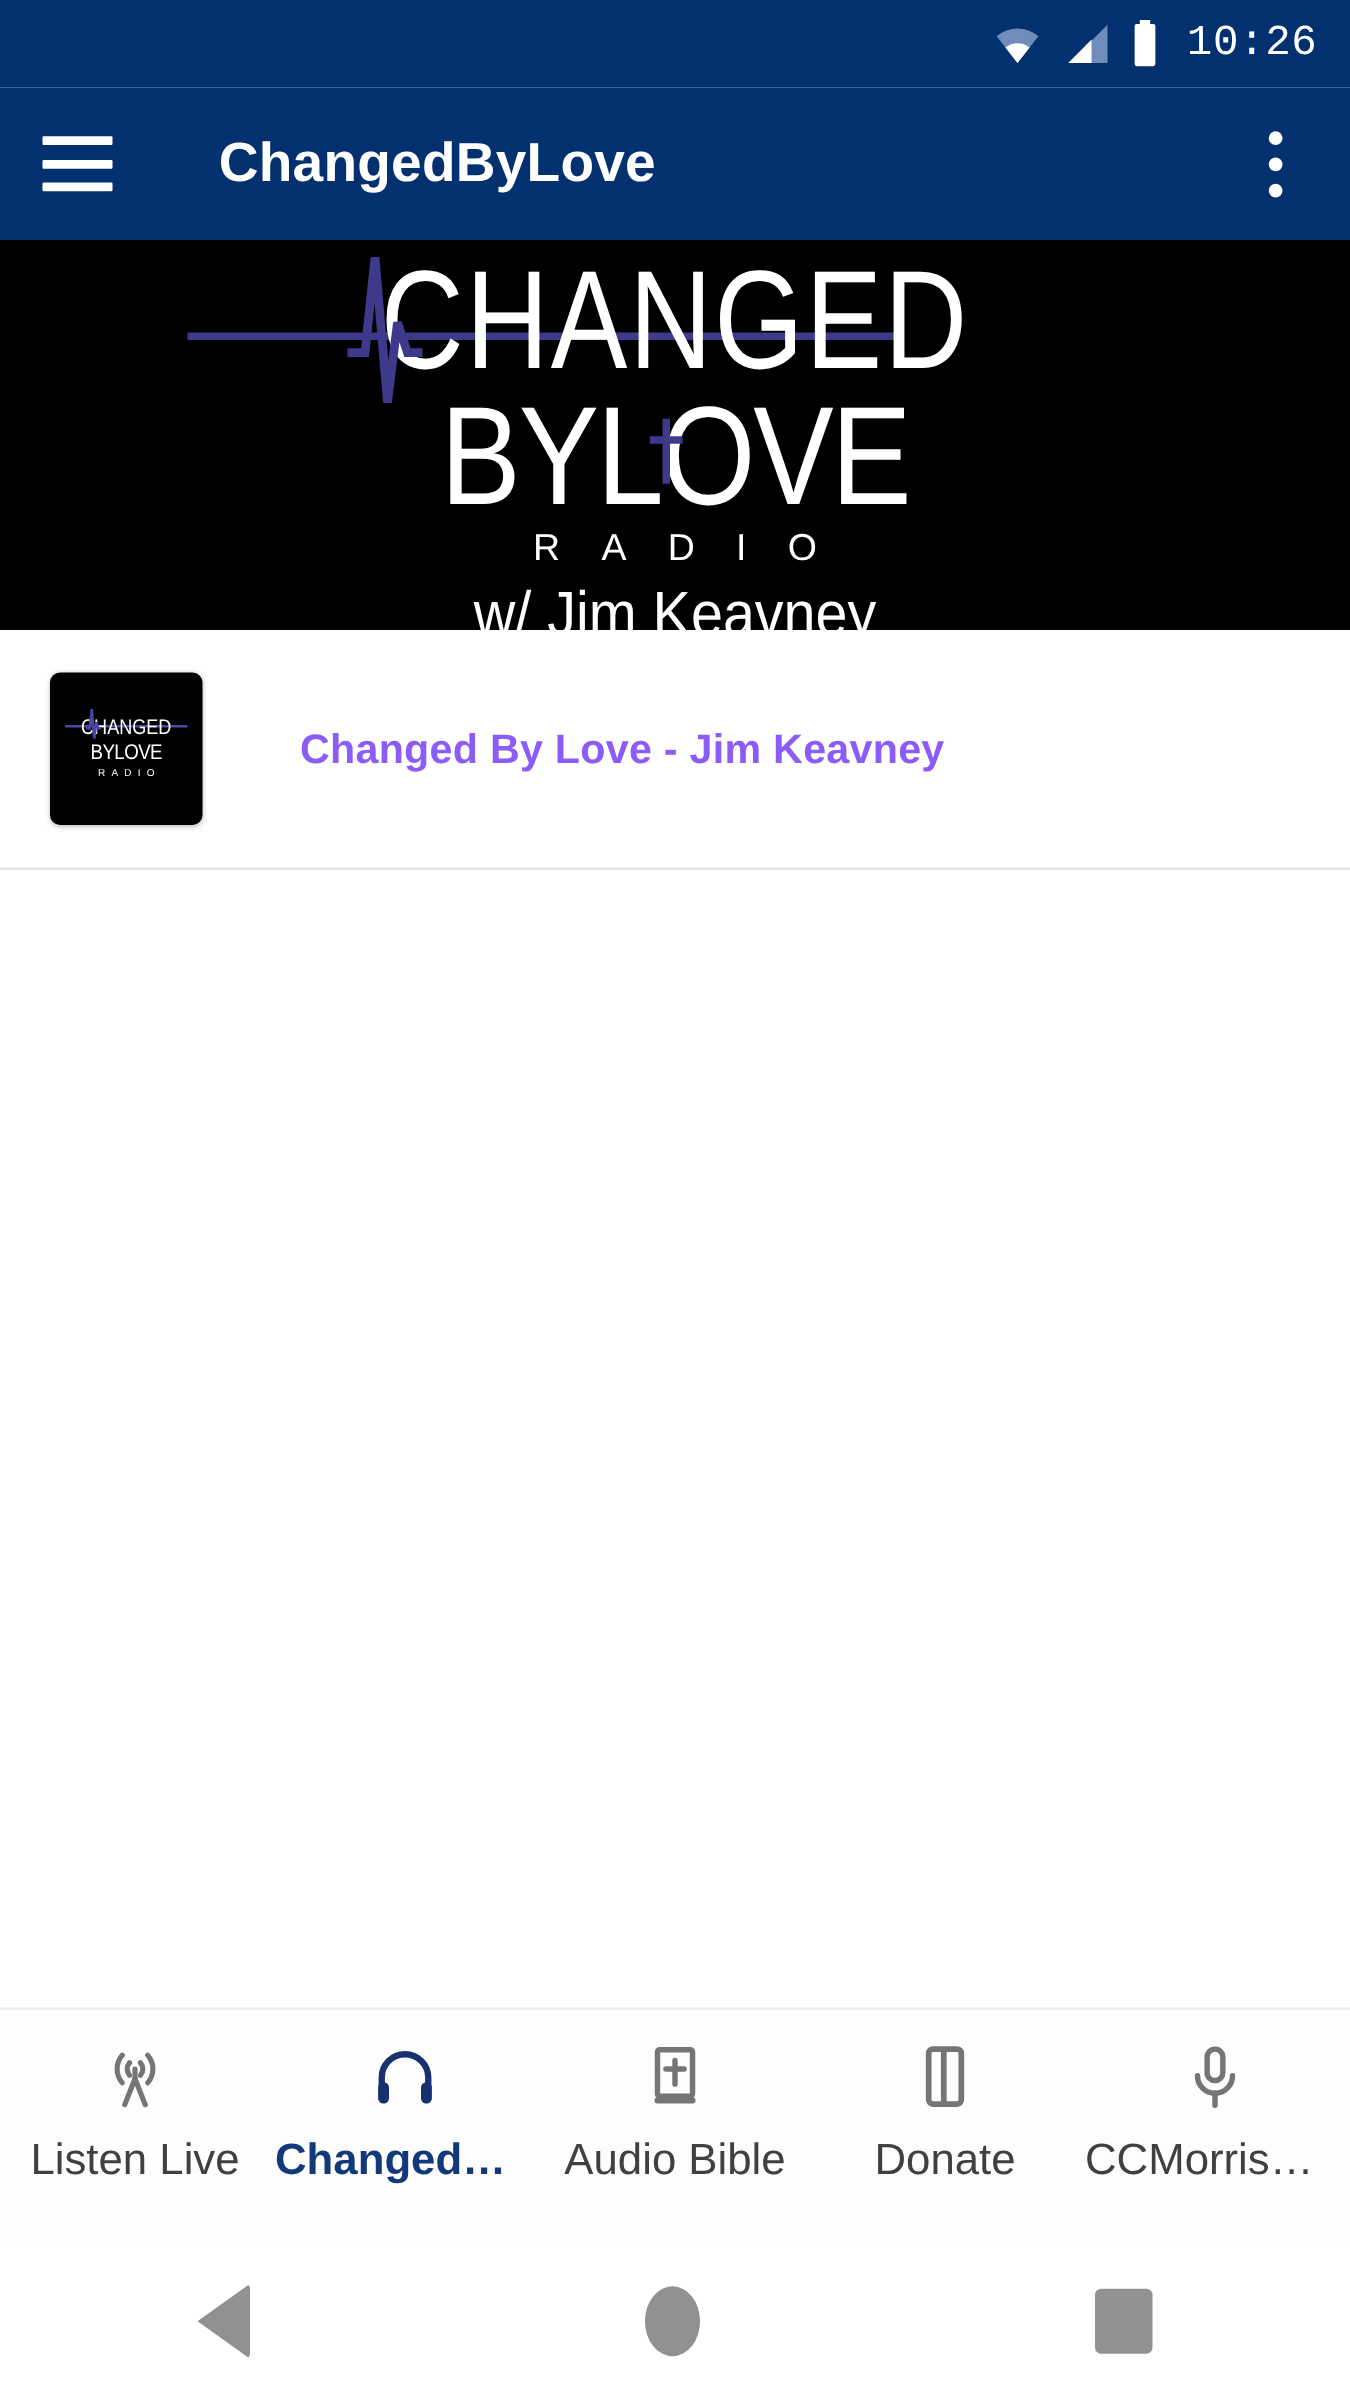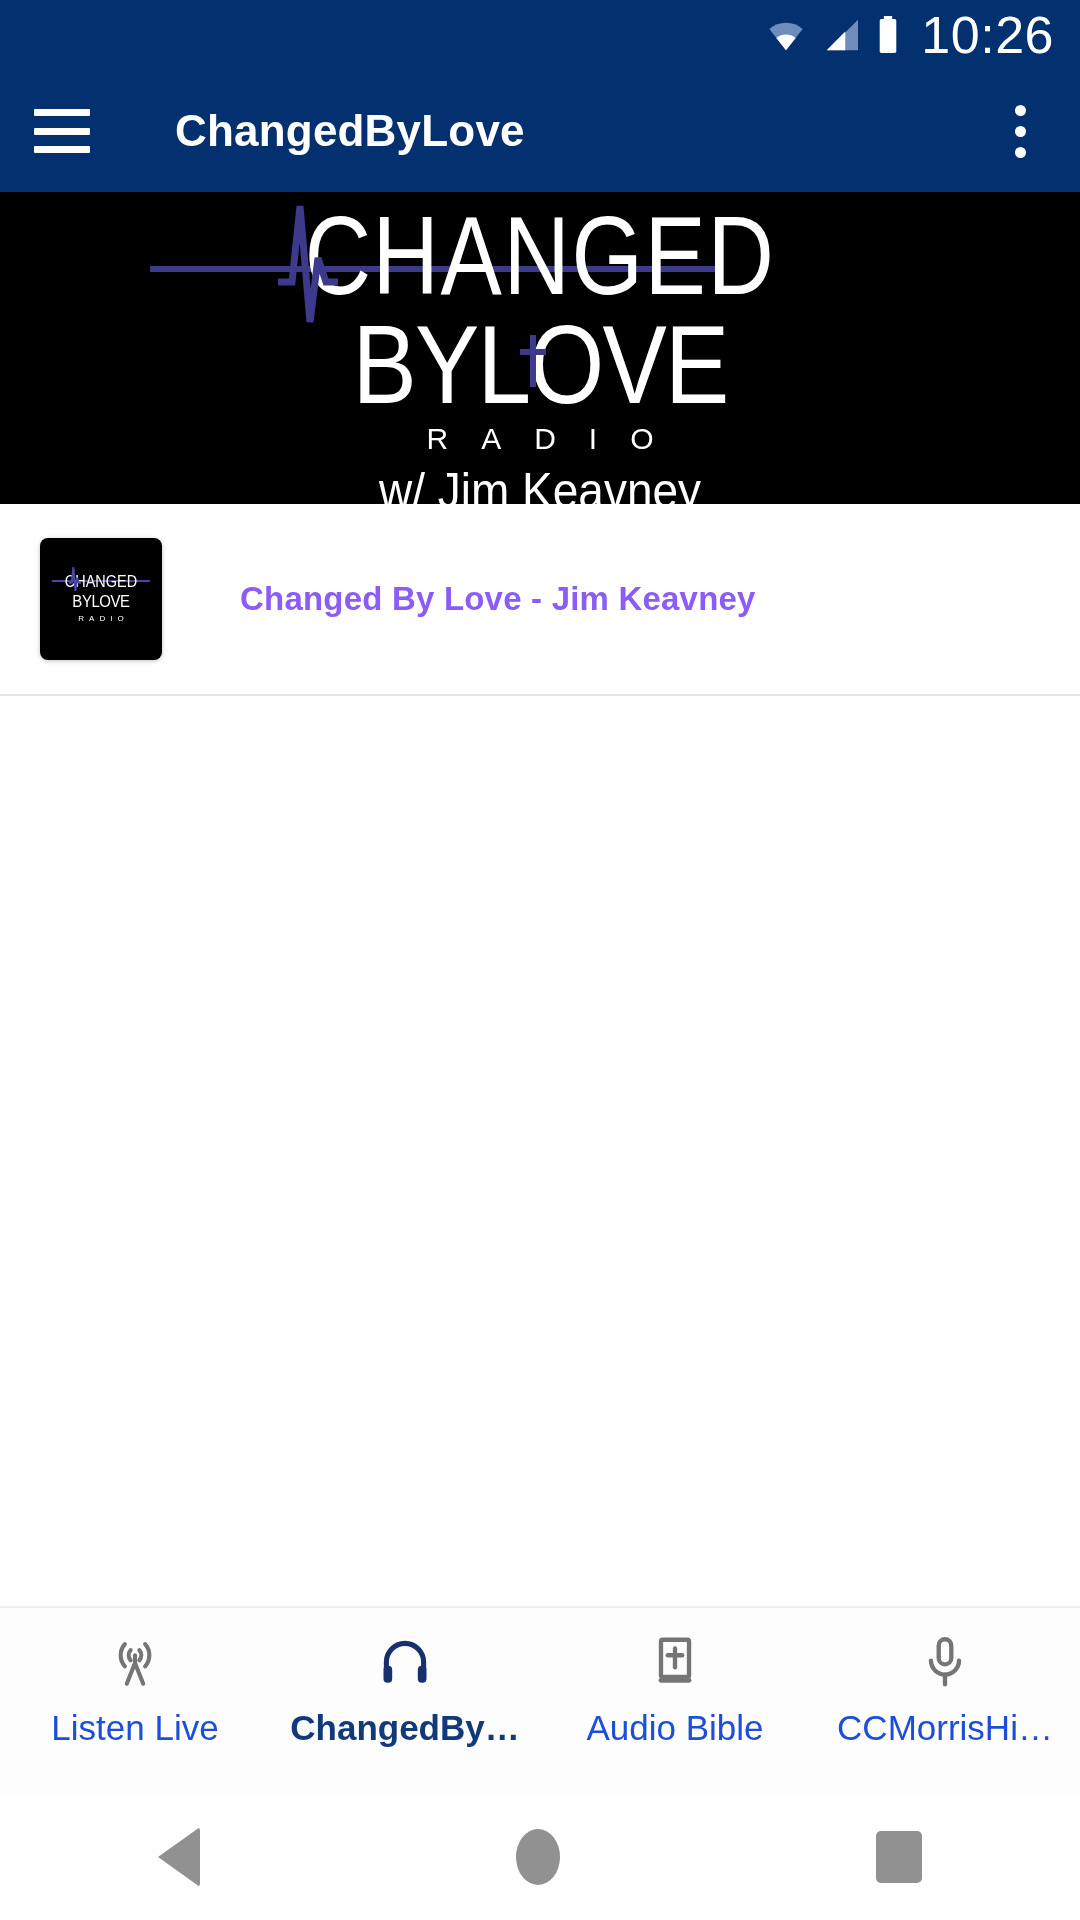--- a/index.html
+++ b/index.html
@@ -12,22 +12,22 @@
   .phone { position:relative; width:1080px; height:1920px; background:#ffffff; display:flex; flex-direction:column; }
 
   
   .statusbar {
     height:70px; background:#03306E; flex:0 0 70px;
     display:flex; align-items:center; justify-content:flex-end;
     padding-right:26px; gap:14px;
   }
   .sb-icon { display:flex; align-items:center; }
   .sb-time {
-    color:#ffffff; font-size:52px; letter-spacing:0.5px;
-    font-family:Liberation Sans, sans-serif; margin-left:6px;
+    color:#ffffff; font-size:34px; letter-spacing:0.5px;
+    font-family:Liberation Mono, monospace; margin-left:6px;
   }
 
   
   .appbar {
     flex:0 0 122px; background:#03306E;
     display:flex; align-items:center; padding:0 34px;gap:19px;
   }
   .hamburger { width:56px; height:44px; display:flex; flex-direction:column; justify-content:space-between; cursor:pointer; }
   .hamburger span { display:block; height:7px; background:#ffffff; border-radius:1px; width:100%; }
   .appbar-title {
@@ -105,21 +105,21 @@
   .content { flex:1; background:#ffffff; }
 
   
   .tabbar {
     flex:0 0 188px; background:#fdfdfd; border-top:2px solid #eeeeee;
     display:flex; align-items:flex-start; padding-top:22px;
   }
   .tab { flex:1; display:flex; flex-direction:column; align-items:center; gap:14px; cursor:pointer; min-width:0; }
   .tab-icon { height:64px; display:flex; align-items:center; justify-content:center; }
   .tab-label {
-    font-size:35px; color:#1d4ed8; white-space:nowrap; overflow:hidden;
+    font-size:35px; color:#404040; white-space:nowrap; overflow:hidden;
     text-overflow:ellipsis; max-width:100%; padding:0 4px; text-align:center;
   }
   .tab.active .tab-label { color:#123a7a;font-weight:bold; }
 
   
   .androidnav {
     flex:0 0 126px; background:#ffffff; display:flex;
     align-items:center; justify-content:space-around;
   }
   .nav-back {
@@ -233,20 +233,29 @@
         <svg width="58" height="58" viewBox="0 0 24 24" fill="none" stroke="#757575" stroke-width="1.8">
           <rect x="6.2" y="2.8" width="11.6" height="15.4" rx="0.7"></rect>
           <path d="M6.2 19.6 H17.8" stroke-linecap="round" stroke-width="2"></path>
           <path d="M12 6.4 V14.2" stroke-linecap="round"></path>
           <path d="M9 9.2 H15" stroke-linecap="round"></path>
         </svg>
       </div>
       <div class="tab-label">Audio Bible</div>
     </div>
 
+    <div class="tab">
+      <div class="tab-icon">
+        <svg width="58" height="58" viewBox="0 0 24 24" fill="none" stroke="#757575" stroke-width="1.9">
+          <rect x="6.6" y="2.6" width="10.8" height="18.2" rx="1.4"></rect>
+          <path d="M11.6 2.6 V20.8"></path>
+        </svg>
+      </div>
+      <div class="tab-label">Donate</div>
+    </div>
 
     <div class="tab">
       <div class="tab-icon">
         <svg width="58" height="58" viewBox="0 0 24 24" fill="none" stroke="#757575" stroke-width="1.8" stroke-linecap="round">
           <rect x="9.4" y="2.6" width="5.2" height="10.4" rx="2.6"></rect>
           <path d="M6.2 11.4 a5.8 5.8 0 0 0 11.6 0"></path>
           <path d="M12 17.2 V21.2"></path>
         </svg>
       </div>
       <div class="tab-label">CCMorrisHi…</div>

